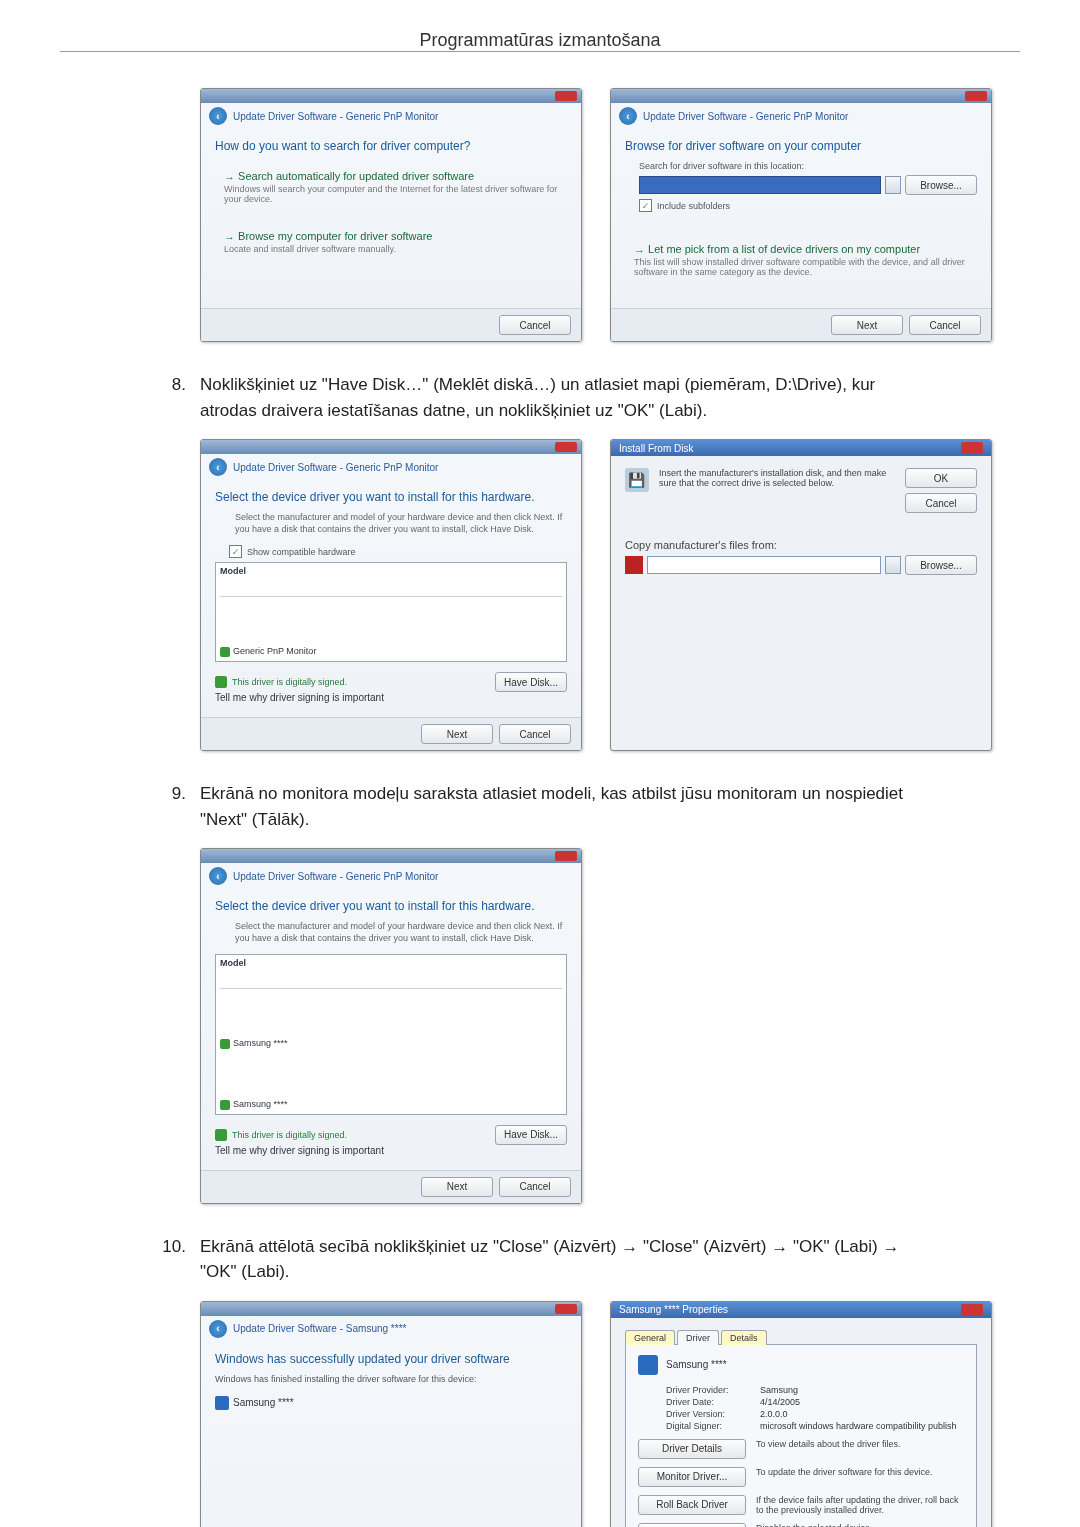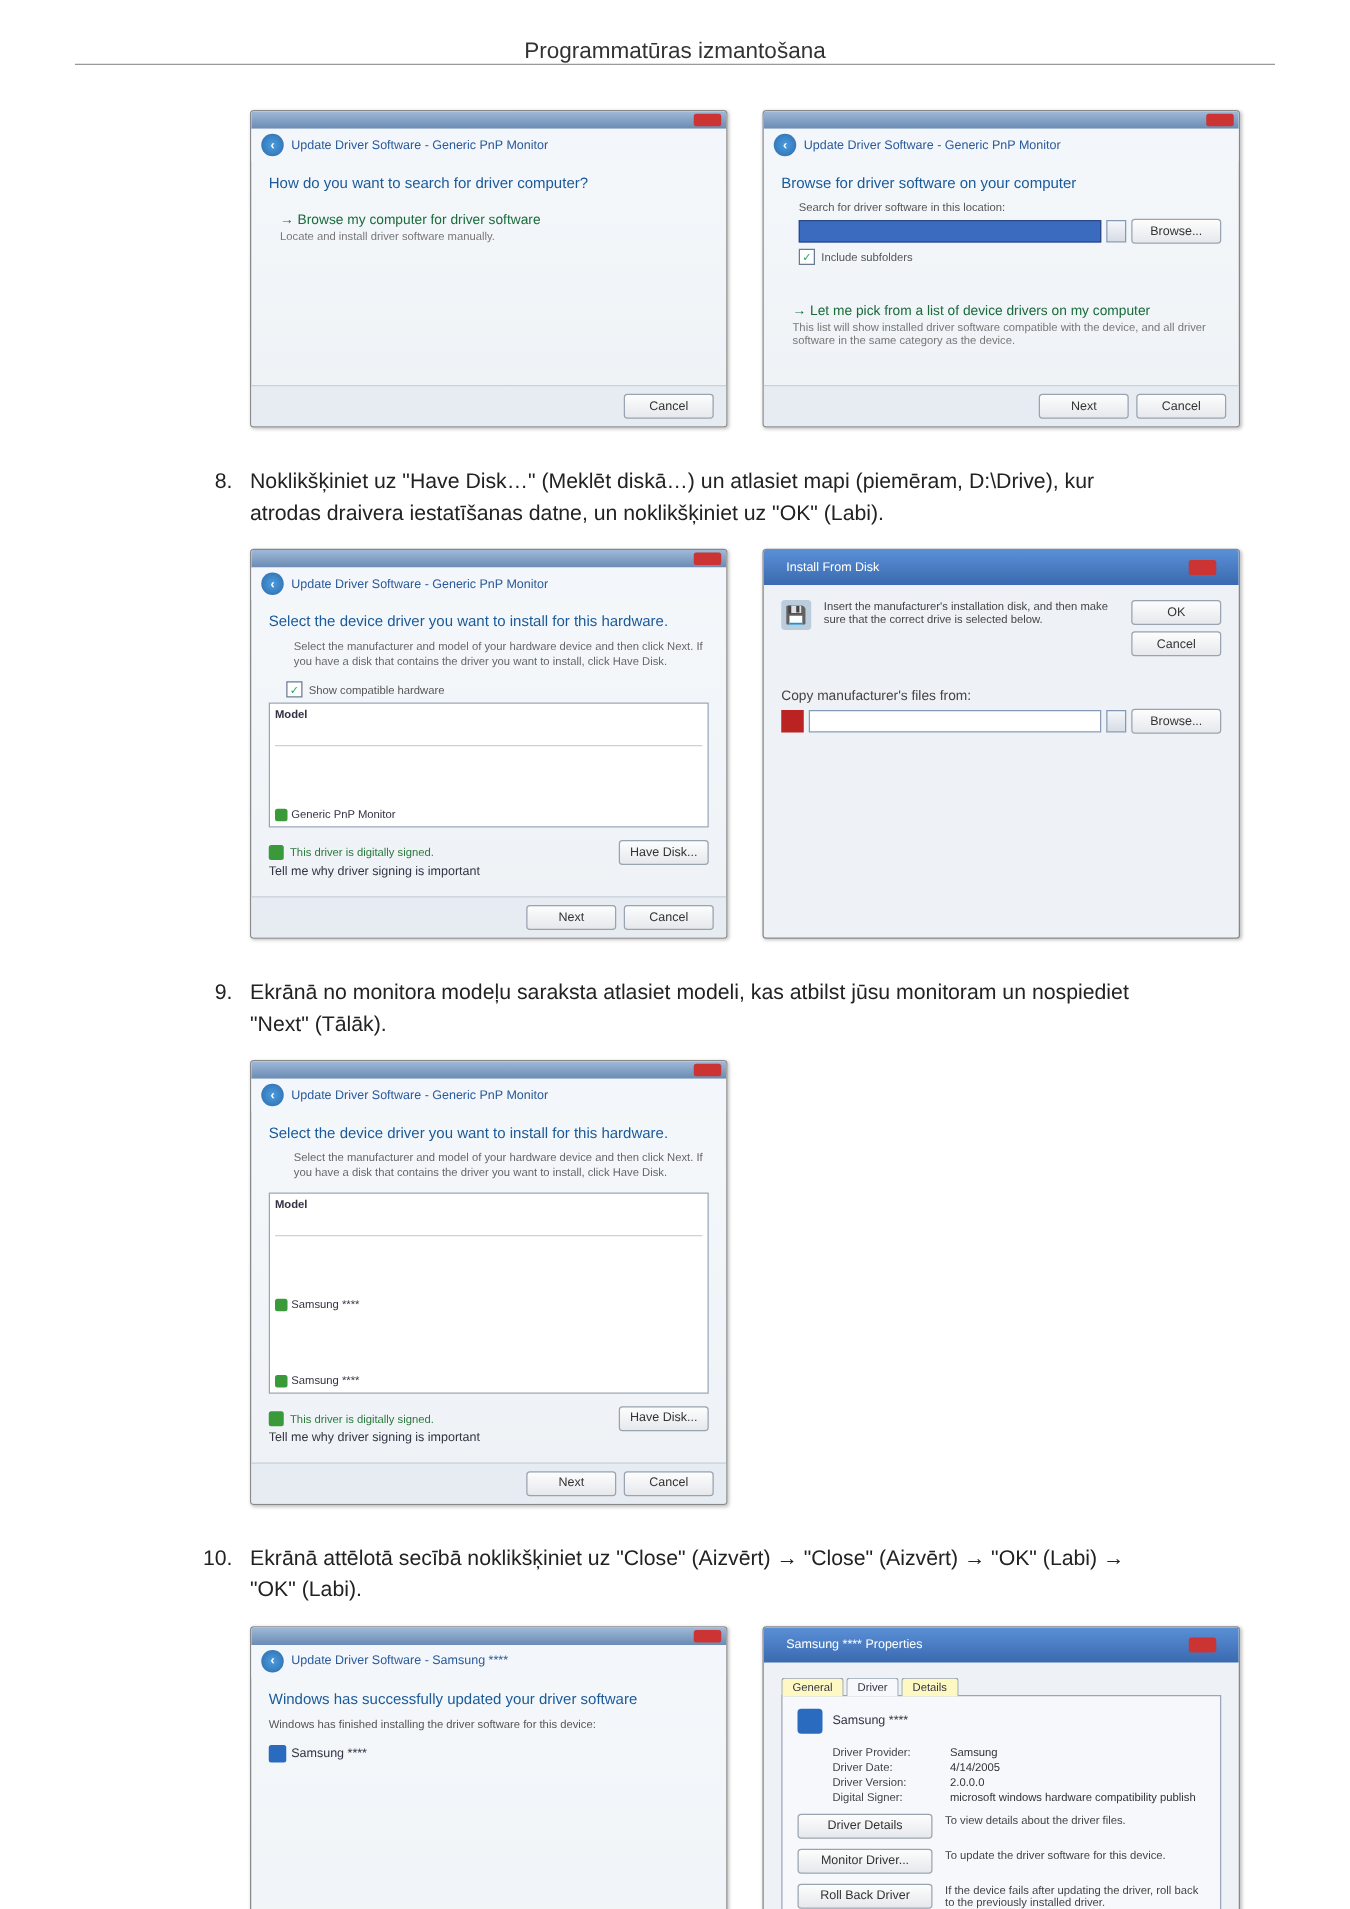--- a/index.html
+++ b/index.html
@@ -167,28 +167,28 @@
     width: 380px;
     border: 1px solid #888;
     border-radius: 3px;
     background: #eef2f6;
     box-shadow: 1px 1px 3px rgba(0,0,0,.25);
     font-size: 10px;
     color: #334;
     overflow: hidden;
   }
   .dialog .dbar {
-    height: 28px;
+    height: 16px;
     background: linear-gradient(#5a8fd6,#3a6ab0);
     color: #fff;
     font-size: 10px;
     display: flex;
     align-items: center;
     justify-content: space-between;
-    padding: 0 18px;
+    padding: 0 8px;
   }
   .dialog .dbar .ctl { width: 22px; height: 12px; background: #c33; border-radius: 2px; }
   .dialog .dbody { padding: 12px 14px; }
   .dialog .drow { display:flex; gap:10px; }
   .dialog .disk-ico { width:24px; height:24px; background:#bcd; border-radius:3px; display:flex;align-items:center;justify-content:center;font-size:14px; }
   .dialog .msg { flex:1; font-size:9px; color:#444; }
   .dialog .btncol { display:flex; flex-direction:column; gap:5px; }
   .floppy { width:18px;height:18px;background:#b22; }
   .tabs { display:flex; gap:2px; margin-bottom:-1px;}
   .tab { padding:2px 8px; font-size:9px; border:1px solid #9aa6b6; border-bottom:none;
@@ -218,20 +218,24 @@
       <div class="bar">
           <div class="ctl"></div>
         </div>
       <div class="crumb">
         <div class="back">‹</div>
         <span>Update Driver Software - Generic PnP Monitor</span>
       </div>
       <div class="body">
         <div class="title-blue">How do you want to search for driver computer?</div>
         <div class="option">
+          <div class="opt-title">Search automatically for updated driver software</div>
+          <div class="opt-sub">Windows will search your computer and the Internet for the latest driver software for your device.</div>
+        </div>
+        <div class="option">
           <div class="opt-title">Browse my computer for driver software</div>
           <div class="opt-sub">Locate and install driver software manually.</div>
         </div>
       </div>
       <div class="footer">
         <span class="btn">Cancel</span>
       </div>
     </div>
 
     <div class="window">

